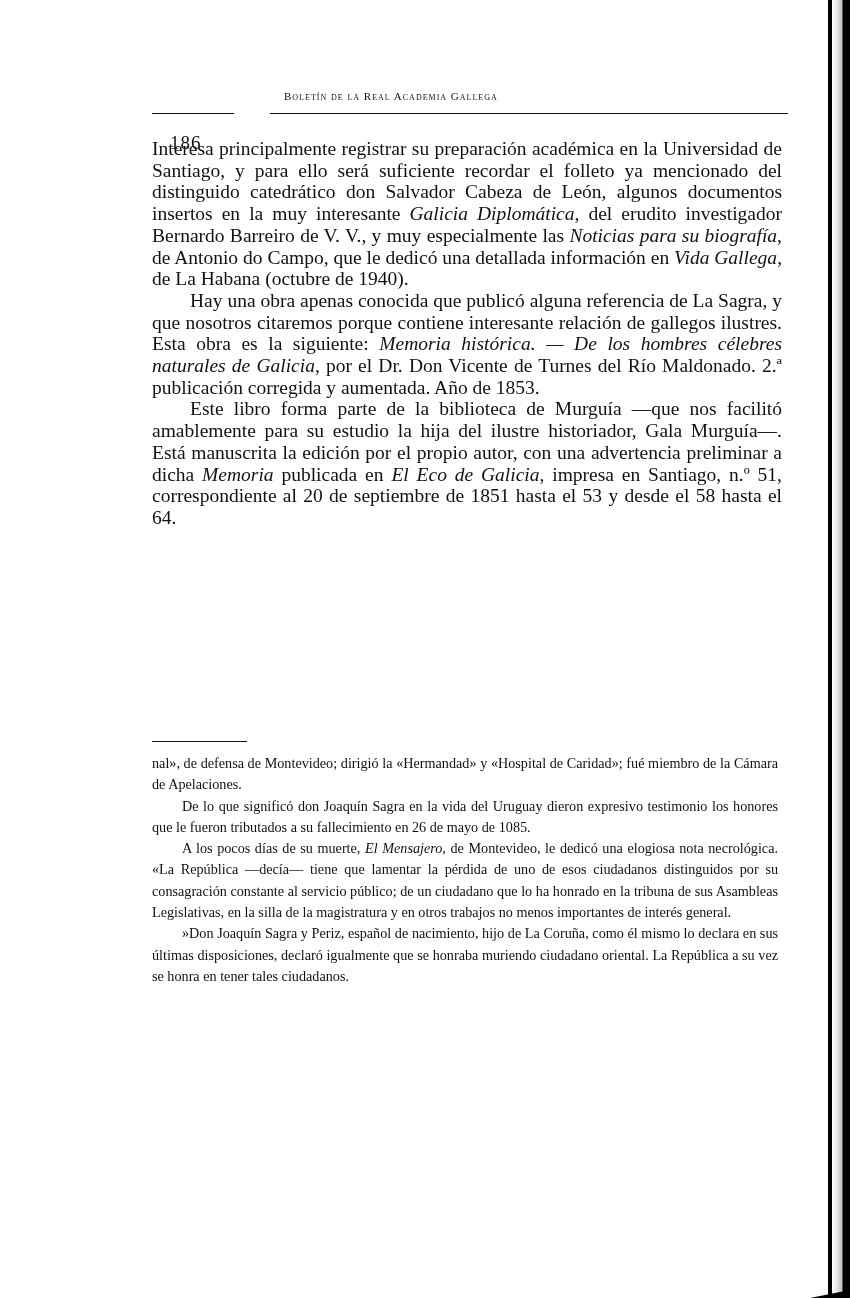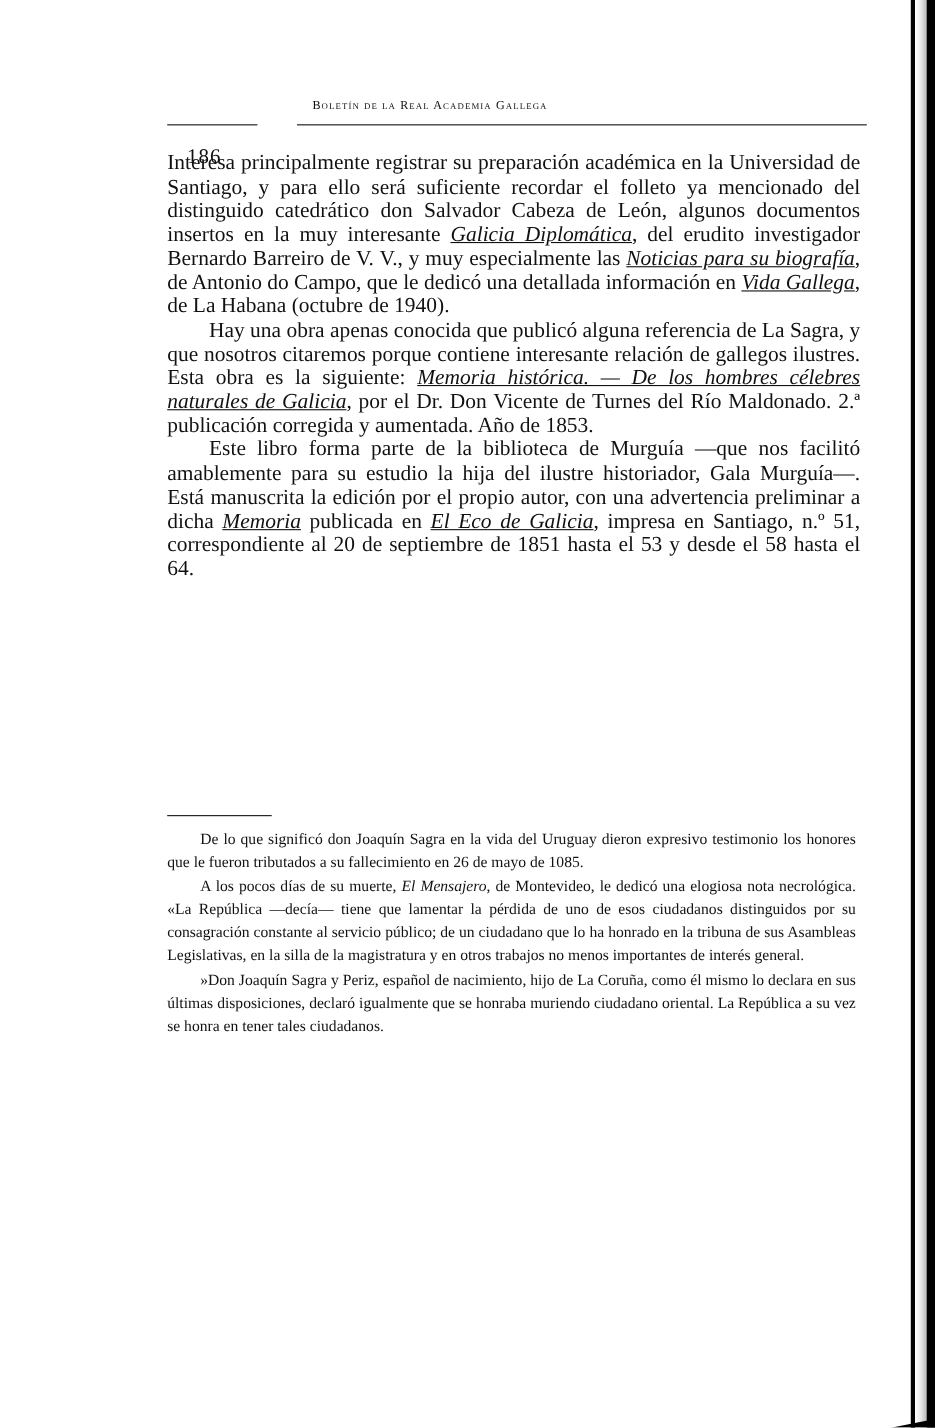--- a/index.html
+++ b/index.html
@@ -30,21 +30,21 @@
   }
   .rule-top2 {
     position:absolute; left:270px; top:113px; width:518px; border-top:1.5px solid #111;
   }
   .body-text {
     position:absolute; left:152px; top:138px; width:630px;
     font-size:19.5px; line-height:21.7px; text-align:justify; hyphens:none;
   }
   .body-text p { margin:0; }
   .body-text p.indent { text-indent:38px; }
-  .body-text em { font-style:italic;text-decoration:underline; }
+  .body-text em { font-style:italic; }
   .fn-rule {
     position:absolute; left:152px; top:741px; width:95px; border-top:1.5px solid #111;
   }
   .footnotes {
     position:absolute; left:152px; top:753px; width:626px;
     font-size:14.2px; line-height:21.3px; text-align:justify;
   }
   .footnotes p { margin:0; }
   .footnotes p.indent { text-indent:30px; }
   .footnotes em { font-style:italic; }
@@ -64,16 +64,17 @@
 
 <div class="body-text" id="body-text">
     <p><span>Interesa principalmente registrar su preparación académica en la Universidad de Santiago, y para ello será suficiente recordar el folleto ya mencionado del distinguido catedrático don Salvador Cabeza de León, algunos documentos insertos en la muy interesante </span><em>Galicia Diplomática</em><span>, del erudito investigador Bernardo Barreiro de V. V., y muy especialmente las </span><em>Noticias para su biografía</em><span>, de Antonio do Campo, que le dedicó una detallada información en </span><em>Vida Gallega</em><span>, de La Habana (octubre de 1940).</span></p>
     <p class="indent"><span>Hay una obra apenas conocida que publicó alguna referencia de La Sagra, y que nosotros citaremos porque contiene interesante relación de gallegos ilustres. Esta obra es la siguiente: </span><em>Memoria histórica. — De los hombres célebres naturales de Galicia</em><span>, por el Dr. Don Vicente de Turnes del Río Maldonado. 2.ª publicación corregida y aumentada. Año de 1853.</span></p>
     <p class="indent"><span>Este libro forma parte de la biblioteca de Murguía —que nos facilitó amablemente para su estudio la hija del ilustre historiador, Gala Murguía—. Está manuscrita la edición por el propio autor, con una advertencia preliminar a dicha </span><em>Memoria</em><span> publicada en </span><em>El Eco de Galicia</em><span>, impresa en Santiago, n.º 51, correspondiente al 20 de septiembre de 1851 hasta el 53 y desde el 58 hasta el 64.</span></p>
   </div>
 
 <div class="fn-rule"></div>
 
 <div class="footnotes" id="footnotes">
+    <p><span>nal», de defensa de Montevideo; dirigió la «Hermandad» y «Hospital de Caridad»; fué miembro de la Cámara de Apelaciones.</span></p>
     <p class="indent"><span>De lo que significó don Joaquín Sagra en la vida del Uruguay dieron expresivo testimonio los honores que le fueron tributados a su fallecimiento en 26 de mayo de 1085.</span></p>
     <p class="indent"><span>A los pocos días de su muerte, </span><em>El Mensajero</em><span>, de Montevideo, le dedicó una elogiosa nota necrológica. «La República —decía— tiene que lamentar la pérdida de uno de esos ciudadanos distinguidos por su consagración constante al servicio público; de un ciudadano que lo ha honrado en la tribuna de sus Asambleas Legislativas, en la silla de la magistratura y en otros trabajos no menos importantes de interés general.</span></p>
     <p class="indent"><span>»Don Joaquín Sagra y Periz, español de nacimiento, hijo de La Coruña, como él mismo lo declara en sus últimas disposiciones, declaró igualmente que se honraba muriendo ciudadano oriental. La República a su vez se honra en tener tales ciudadanos.</span></p>
   </div>
 
 </body></html>

